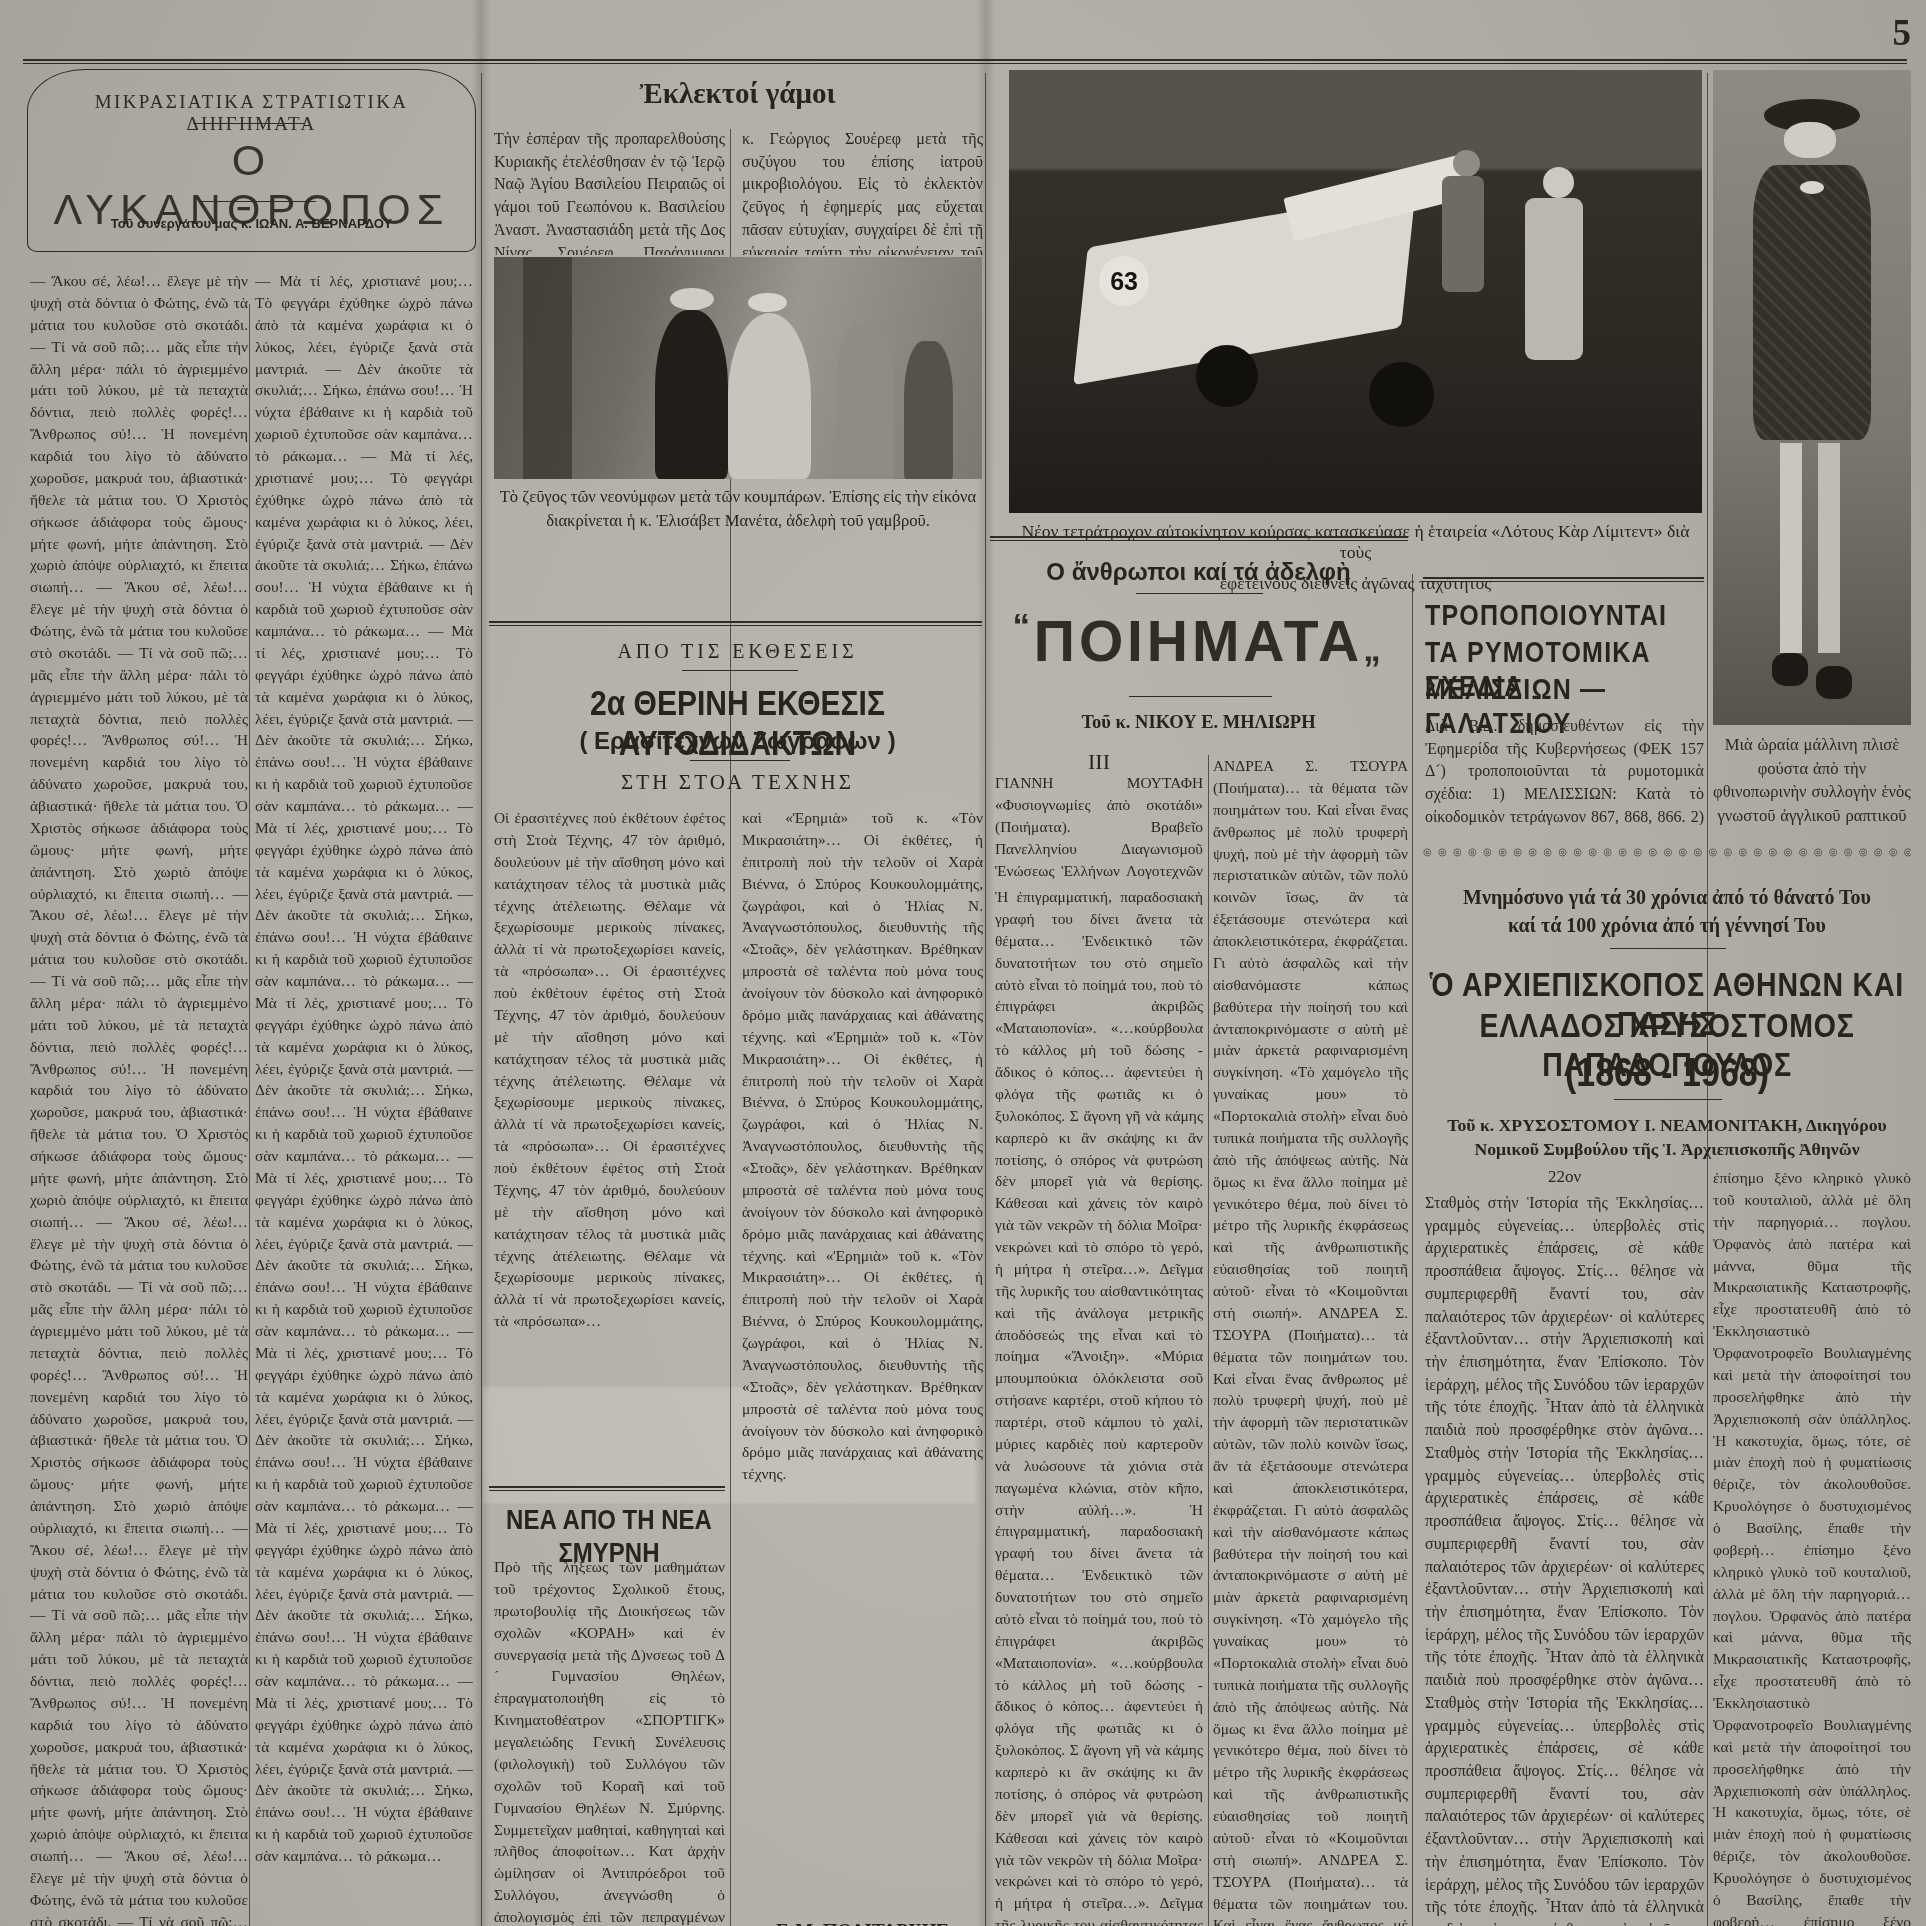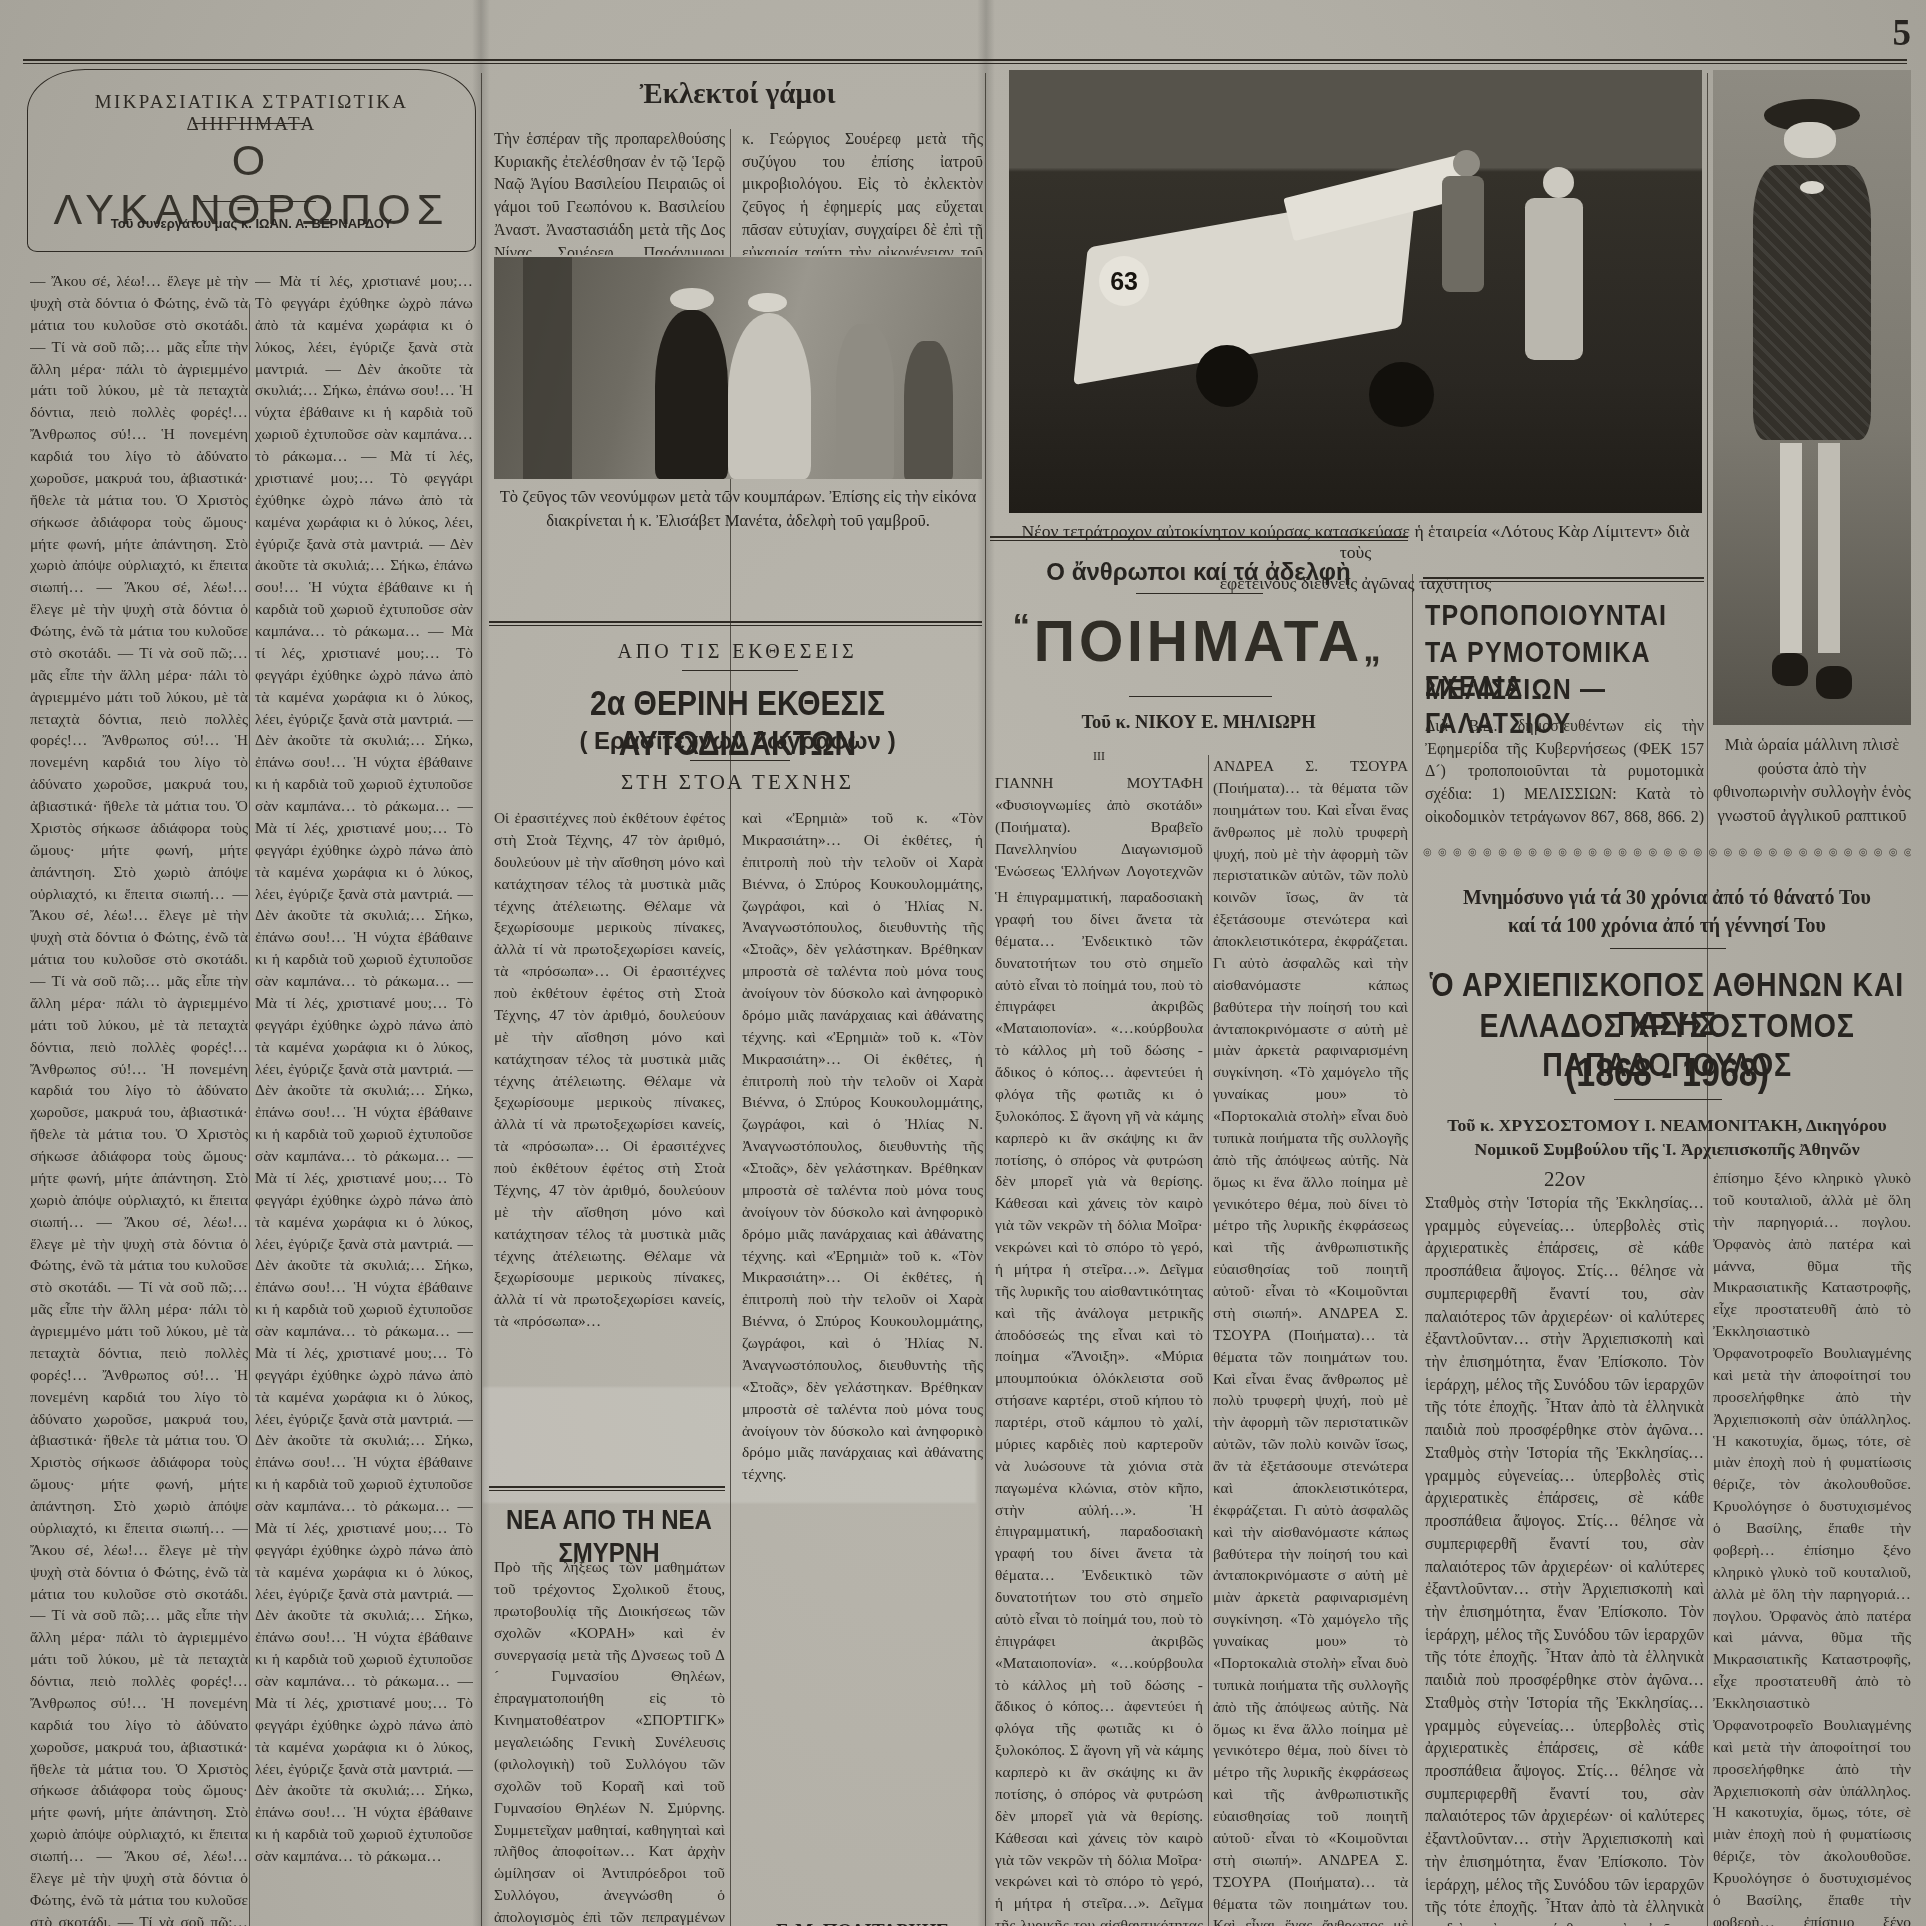--- a/index.html
+++ b/index.html
@@ -104,21 +104,21 @@
   <div class="abs center" style="left:1009px;top:521px;width:693px;font-size:17.7px;">Νέον τετράτροχον αὐτοκίνητον κούρσας κατασκεύασε ἡ ἑταιρεία «Λότους Κὰρ Λίμιτεντ» διὰ τοὺς</div>
   <div class="abs center" style="left:1009px;top:573px;width:693px;font-size:17.7px;">ἐφετεινοὺς διεθνεῖς ἀγῶνας ταχύτητος</div>
 
   <div class="hrule" style="left:990px;top:536px;width:418px;"></div>
   <div class="abs center sans serifb" style="left:998px;top:558px;width:401px;font-size:24px;">Ο ἄνθρωποι καί τά ἀδελφὴ</div>
   <div class="thinline" style="left:1136px;top:593px;width:127px;"></div>
   <div class="abs center big-title" style="left:998px;top:606px;width:401px;"><span style="font-size:35px;vertical-align:23px;">“</span><span>ΠΟΙΗΜΑΤΑ</span><span style="font-size:35px;">„</span></div>
   <div class="thinline" style="left:1129px;top:696px;width:143px;"></div>
   <div class="abs center serifb" style="left:998px;top:712px;width:401px;font-size:18.5px;">Τοῦ κ. ΝΙΚΟΥ Ε. ΜΗΛΙΩΡΗ</div>
 
-  <div class="abs center" style="left:995px;top:749px;width:208px;font-size:12px;">ΙΙΙ</div>
+  <div class="abs center" style="left:995px;top:749px;width:208px;font-size:22px;">ΙΙΙ</div>
   <div class="bodycol" style="left:995px;top:772px;width:208px;height:112px;">ΓΙΑΝΝΗ ΜΟΥΤΑΦΗ «Φυσιογνωμίες ἀπὸ σκοτάδι» (Ποιήματα). Βραβεῖο Πανελληνίου Διαγωνισμοῦ Ἑνώσεως Ἑλλήνων Λογοτεχνῶν 1968.</div>
   <div class="bodycol" style="left:995px;top:886px;width:208px;height:1685px;">Ἡ ἐπιγραμματική, παραδοσιακὴ γραφή του δίνει ἄνετα τὰ θέματα… Ἐνδεικτικὸ τῶν δυνατοτήτων του στὸ σημεῖο αὐτὸ εἶναι τὸ ποίημά του, ποὺ τὸ ἐπιγράφει ἀκριβῶς «Ματαιοπονία». «…κούρβουλα τὸ κάλλος μὴ τοῦ δώσης - ἄδικος ὁ κόπος… ἀφεντεύει ἡ φλόγα τῆς φωτιᾶς κι ὁ ξυλοκόπος. Σ ἄγονη γῆ νὰ κάμης καρπερὸ κι ἂν σκάψης κι ἂν ποτίσης, ὁ σπόρος νὰ φυτρώση δὲν μπορεῖ γιὰ νὰ θερίσης. Κάθεσαι καὶ χάνεις τὸν καιρὸ γιὰ τῶν νεκρῶν τὴ δόλια Μοῖρα· νεκρώνει καὶ τὸ σπόρο τὸ γερό, ἡ μήτρα ἡ στεῖρα…». Δεῖγμα τῆς λυρικῆς του αἰσθαντικότητας καὶ τῆς ἀνάλογα μετρικῆς ἀποδόσεώς της εἶναι καὶ τὸ ποίημα «Ἄνοιξη». «Μύρια μπουμπούκια ὁλόκλειστα σοῦ στήσανε καρτέρι, στοῦ κήπου τὸ παρτέρι, στοῦ κάμπου τὸ χαλί, μύριες καρδιὲς ποὺ καρτεροῦν νὰ λυώσουνε τὰ χιόνια στὰ παγωμένα κλώνια, στὸν κῆπο, στὴν αὐλή…».  Ἡ ἐπιγραμματική, παραδοσιακὴ γραφή του δίνει ἄνετα τὰ θέματα… Ἐνδεικτικὸ τῶν δυνατοτήτων του στὸ σημεῖο αὐτὸ εἶναι τὸ ποίημά του, ποὺ τὸ ἐπιγράφει ἀκριβῶς «Ματαιοπονία». «…κούρβουλα τὸ κάλλος μὴ τοῦ δώσης - ἄδικος ὁ κόπος… ἀφεντεύει ἡ φλόγα τῆς φωτιᾶς κι ὁ ξυλοκόπος. Σ ἄγονη γῆ νὰ κάμης καρπερὸ κι ἂν σκάψης κι ἂν ποτίσης, ὁ σπόρος νὰ φυτρώση δὲν μπορεῖ γιὰ νὰ θερίσης. Κάθεσαι καὶ χάνεις τὸν καιρὸ γιὰ τῶν νεκρῶν τὴ δόλια Μοῖρα· νεκρώνει καὶ τὸ σπόρο τὸ γερό, ἡ μήτρα ἡ στεῖρα…». Δεῖγμα τῆς λυρικῆς του αἰσθαντικότητας καὶ τῆς ἀνάλογα μετρικῆς ἀποδόσεώς της εἶναι καὶ τὸ ποίημα «Ἄνοιξη». «Μύρια μπουμπούκια ὁλόκλειστα σοῦ στήσανε καρτέρι, στοῦ κήπου τὸ παρτέρι, στοῦ κάμπου τὸ χαλί, μύριες καρδιὲς ποὺ καρτεροῦν νὰ λυώσουνε τὰ χιόνια στὰ παγωμένα κλώνια, στὸν κῆπο, στὴν αὐλή…».  Ἡ ἐπιγραμματική, παραδοσιακὴ γραφή του δίνει ἄνετα τὰ θέματα… Ἐνδεικτικὸ τῶν δυνατοτήτων του στὸ σημεῖο αὐτὸ εἶναι τὸ ποίημά του, ποὺ τὸ ἐπιγράφει ἀκριβῶς «Ματαιοπονία». «…κούρβουλα τὸ κάλλος μὴ τοῦ δώσης - ἄδικος ὁ κόπος… ἀφεντεύει ἡ φλόγα τῆς φωτιᾶς κι ὁ ξυλοκόπος. Σ ἄγονη γῆ νὰ κάμης καρπερὸ κι ἂν σκάψης κι ἂν ποτίσης, ὁ σπόρος νὰ φυτρώση δὲν μπορεῖ γιὰ νὰ θερίσης. Κάθεσαι καὶ χάνεις τὸν καιρὸ γιὰ τῶν νεκρῶν τὴ δόλια Μοῖρα· νεκρώνει καὶ τὸ σπόρο τὸ γερό, ἡ μήτρα ἡ στεῖρα…». Δεῖγμα τῆς λυρικῆς του αἰσθαντικότητας καὶ τῆς ἀνάλογα μετρικῆς ἀποδόσεώς της εἶναι καὶ τὸ ποίημα «Ἄνοιξη». «Μύρια μπουμπούκια ὁλόκλειστα σοῦ στήσανε καρτέρι, στοῦ κήπου τὸ παρτέρι, στοῦ κάμπου τὸ χαλί, μύριες καρδιὲς ποὺ καρτεροῦν νὰ λυώσουνε τὰ χιόνια στὰ παγωμένα κλώνια, στὸν κῆπο, στὴν αὐλή…».</div>
 
   <div class="bodycol" style="left:1213px;top:755px;width:195px;height:1656px;">ΑΝΔΡΕΑ Σ. ΤΣΟΥΡΑ (Ποιήματα)… τὰ θέματα τῶν ποιημάτων του. Καὶ εἶναι ἕνας ἄνθρωπος μὲ πολὺ τρυφερὴ ψυχή, ποὺ μὲ τὴν ἀφορμὴ τῶν περιστατικῶν αὐτῶν, τῶν πολὺ κοινῶν ἴσως, ἂν τὰ ἐξετάσουμε στενώτερα καὶ ἀποκλειστικότερα, ἐκφράζεται. Γι αὐτὸ ἀσφαλῶς καὶ τὴν αἰσθανόμαστε κάπως βαθύτερα τὴν ποίησή του καὶ ἀνταποκρινόμαστε σ αὐτὴ μὲ μιὰν ἀρκετὰ ραφιναρισμένη συγκίνηση. «Τὸ χαμόγελο τῆς γυναίκας μου» τὸ «Πορτοκαλιὰ στολὴ» εἶναι δυὸ τυπικὰ ποιήματα τῆς συλλογῆς ἀπὸ τῆς ἀπόψεως αὐτῆς. Νὰ ὅμως κι ἕνα ἄλλο ποίημα μὲ γενικότερο θέμα, ποὺ δίνει τὸ μέτρο τῆς λυρικῆς ἐκφράσεως καὶ τῆς ἀνθρωπιστικῆς εὐαισθησίας τοῦ ποιητῆ αὐτοῦ· εἶναι τὸ «Κοιμοῦνται στὴ σιωπή».  ΑΝΔΡΕΑ Σ. ΤΣΟΥΡΑ (Ποιήματα)… τὰ θέματα τῶν ποιημάτων του. Καὶ εἶναι ἕνας ἄνθρωπος μὲ πολὺ τρυφερὴ ψυχή, ποὺ μὲ τὴν ἀφορμὴ τῶν περιστατικῶν αὐτῶν, τῶν πολὺ κοινῶν ἴσως, ἂν τὰ ἐξετάσουμε στενώτερα καὶ ἀποκλειστικότερα, ἐκφράζεται. Γι αὐτὸ ἀσφαλῶς καὶ τὴν αἰσθανόμαστε κάπως βαθύτερα τὴν ποίησή του καὶ ἀνταποκρινόμαστε σ αὐτὴ μὲ μιὰν ἀρκετὰ ραφιναρισμένη συγκίνηση. «Τὸ χαμόγελο τῆς γυναίκας μου» τὸ «Πορτοκαλιὰ στολὴ» εἶναι δυὸ τυπικὰ ποιήματα τῆς συλλογῆς ἀπὸ τῆς ἀπόψεως αὐτῆς. Νὰ ὅμως κι ἕνα ἄλλο ποίημα μὲ γενικότερο θέμα, ποὺ δίνει τὸ μέτρο τῆς λυρικῆς ἐκφράσεως καὶ τῆς ἀνθρωπιστικῆς εὐαισθησίας τοῦ ποιητῆ αὐτοῦ· εἶναι τὸ «Κοιμοῦνται στὴ σιωπή».  ΑΝΔΡΕΑ Σ. ΤΣΟΥΡΑ (Ποιήματα)… τὰ θέματα τῶν ποιημάτων του. Καὶ εἶναι ἕνας ἄνθρωπος μὲ πολὺ τρυφερὴ ψυχή, ποὺ μὲ τὴν ἀφορμὴ τῶν περιστατικῶν αὐτῶν, τῶν πολὺ κοινῶν ἴσως, ἂν τὰ ἐξετάσουμε στενώτερα καὶ ἀποκλειστικότερα, ἐκφράζεται. Γι αὐτὸ ἀσφαλῶς καὶ τὴν αἰσθανόμαστε κάπως βαθύτερα τὴν ποίησή του καὶ ἀνταποκρινόμαστε σ αὐτὴ μὲ μιὰν ἀρκετὰ ραφιναρισμένη συγκίνηση. «Τὸ χαμόγελο τῆς γυναίκας μου» τὸ «Πορτοκαλιὰ στολὴ» εἶναι δυὸ τυπικὰ ποιήματα τῆς συλλογῆς ἀπὸ τῆς ἀπόψεως αὐτῆς. Νὰ ὅμως κι ἕνα ἄλλο ποίημα μὲ γενικότερο θέμα, ποὺ δίνει τὸ μέτρο τῆς λυρικῆς ἐκφράσεως καὶ τῆς ἀνθρωπιστικῆς εὐαισθησίας τοῦ ποιητῆ αὐτοῦ· εἶναι τὸ «Κοιμοῦνται στὴ σιωπή».</div>
 
   <div class="hrule" style="left:1423px;top:577px;width:281px;"></div>
   <div class="abs cond" style="left:1425px;top:598px;width:279px;font-size:25px;letter-spacing:1.2px;">ΤΡΟΠΟΠΟΙΟΥΝΤΑΙ</div>
   <div class="abs cond" style="left:1425px;top:635px;width:279px;font-size:25px;letter-spacing:1.2px;">ΤΑ ΡΥΜΟΤΟΜΙΚΑ ΣΧΕΔΙΑ</div>
   <div class="abs cond" style="left:1425px;top:672px;width:279px;font-size:25px;letter-spacing:1.2px;">ΜΕΛΙΣΣΙΩΝ — ΓΑΛΑΤΣΙΟΥ</div>
   <div class="bodycol" style="left:1425px;top:715px;width:279px;height:110px;font-size:16px;">Διὰ Β.Δ. δημοσιευθέντων εἰς τὴν Ἐφημερίδα τῆς Κυβερνήσεως (ΦΕΚ 157 Δ´) τροποποιοῦνται τὰ ρυμοτομικὰ σχέδια:  1) ΜΕΛΙΣΣΙΩΝ: Κατὰ τὸ οἰκοδομικὸν τετράγωνον 867, 868, 866.  2) ΓΑΛΑΤΣΙΟΥ: Δι ἐπεκτάσεως τῆς ὁδοῦ Ἐλπίδος μέχρι τῆς ὁδοῦ Σούδας.</div>
@@ -139,19 +139,19 @@
   <div class="abs decor-row" style="left:1423px;top:846px;width:488px;">◎  ◎  ◎  ◎  ◎  ◎  ◎  ◎  ◎  ◎  ◎  ◎  ◎  ◎  ◎  ◎  ◎  ◎  ◎  ◎  ◎  ◎  ◎  ◎  ◎  ◎  ◎  ◎  ◎  ◎  ◎  ◎  ◎  ◎  ◎  ◎  ◎  ◎</div>
   <div class="abs center serifb" style="left:1423px;top:886px;width:488px;font-size:20px;">Μνημόσυνο γιά τά 30 χρόνια ἀπό τό θάνατό Του</div>
   <div class="abs center serifb" style="left:1423px;top:914px;width:488px;font-size:20px;">καί τά 100 χρόνια ἀπό τή γέννησί Του</div>
   <div class="thinline" style="left:1610px;top:948px;width:116px;"></div>
   <div class="abs center cond" style="left:1423px;top:965px;width:488px;font-size:28.5px;letter-spacing:0.8px;">Ὁ ΑΡΧΙΕΠΙΣΚΟΠΟΣ ΑΘΗΝΩΝ ΚΑΙ ΠΑΣΗΣ</div>
   <div class="abs center cond" style="left:1423px;top:1006px;width:488px;font-size:28.5px;letter-spacing:0.8px;">ΕΛΛΑΔΟΣ ΧΡΥΣΟΣΤΟΜΟΣ ΠΑΠΑΔΟΠΟΥΛΟΣ</div>
   <div class="abs center cond" style="left:1423px;top:1049px;width:488px;font-size:34px;">(1868 - 1968)</div>
   <div class="thinline" style="left:1614px;top:1099px;width:108px;"></div>
   <div class="abs center serifb" style="left:1423px;top:1115px;width:488px;font-size:17.7px;">Τοῦ κ. ΧΡΥΣΟΣΤΟΜΟΥ Ι. ΝΕΑΜΟΝΙΤΑΚΗ, Δικηγόρου</div>
   <div class="abs center serifb" style="left:1423px;top:1139px;width:488px;font-size:17.7px;">Νομικοῦ Συμβούλου τῆς Ἱ. Ἀρχιεπισκοπῆς Ἀθηνῶν</div>
-  <div class="abs center" style="left:1425px;top:1167px;width:279px;font-size:21px;">22ον</div>
+  <div class="abs center" style="left:1425px;top:1167px;width:279px;font-size:17px;">22ον</div>
 
   <div class="bodycol" style="left:1425px;top:1192px;width:279px;height:1610px;font-size:16px;">Σταθμὸς στὴν Ἱστορία τῆς Ἐκκλησίας… γραμμὸς εὐγενείας… ὑπερβολὲς στὶς ἀρχιερατικὲς ἐπάρσεις, σὲ κάθε προσπάθεια ἄψογος. Στίς… θέλησε νὰ συμπεριφερθῆ ἔναντί του, σὰν παλαιότερος τῶν ἀρχιερέων· οἱ καλύτερες ἐξαντλοῦνταν… στὴν Ἀρχιεπισκοπὴ καὶ τὴν ἐπισημότητα, ἕναν Ἐπίσκοπο. Τὸν ἱεράρχη, μέλος τῆς Συνόδου τῶν ἱεραρχῶν τῆς τότε ἐποχῆς. Ἦταν ἀπὸ τὰ ἑλληνικὰ παιδιὰ ποὺ προσφέρθηκε στὸν ἀγῶνα…  Σταθμὸς στὴν Ἱστορία τῆς Ἐκκλησίας… γραμμὸς εὐγενείας… ὑπερβολὲς στὶς ἀρχιερατικὲς ἐπάρσεις, σὲ κάθε προσπάθεια ἄψογος. Στίς… θέλησε νὰ συμπεριφερθῆ ἔναντί του, σὰν παλαιότερος τῶν ἀρχιερέων· οἱ καλύτερες ἐξαντλοῦνταν… στὴν Ἀρχιεπισκοπὴ καὶ τὴν ἐπισημότητα, ἕναν Ἐπίσκοπο. Τὸν ἱεράρχη, μέλος τῆς Συνόδου τῶν ἱεραρχῶν τῆς τότε ἐποχῆς. Ἦταν ἀπὸ τὰ ἑλληνικὰ παιδιὰ ποὺ προσφέρθηκε στὸν ἀγῶνα…  Σταθμὸς στὴν Ἱστορία τῆς Ἐκκλησίας… γραμμὸς εὐγενείας… ὑπερβολὲς στὶς ἀρχιερατικὲς ἐπάρσεις, σὲ κάθε προσπάθεια ἄψογος. Στίς… θέλησε νὰ συμπεριφερθῆ ἔναντί του, σὰν παλαιότερος τῶν ἀρχιερέων· οἱ καλύτερες ἐξαντλοῦνταν… στὴν Ἀρχιεπισκοπὴ καὶ τὴν ἐπισημότητα, ἕναν Ἐπίσκοπο. Τὸν ἱεράρχη, μέλος τῆς Συνόδου τῶν ἱεραρχῶν τῆς τότε ἐποχῆς. Ἦταν ἀπὸ τὰ ἑλληνικὰ παιδιὰ ποὺ προσφέρθηκε στὸν ἀγῶνα…  Σταθμὸς στὴν Ἱστορία τῆς Ἐκκλησίας… γραμμὸς εὐγενείας… ὑπερβολὲς στὶς ἀρχιερατικὲς ἐπάρσεις, σὲ κάθε προσπάθεια ἄψογος. Στίς… θέλησε νὰ συμπεριφερθῆ ἔναντί του, σὰν παλαιότερος τῶν ἀρχιερέων· οἱ καλύτερες ἐξαντλοῦνταν… στὴν Ἀρχιεπισκοπὴ καὶ τὴν ἐπισημότητα, ἕναν Ἐπίσκοπο. Τὸν ἱεράρχη, μέλος τῆς Συνόδου τῶν ἱεραρχῶν τῆς τότε ἐποχῆς. Ἦταν ἀπὸ τὰ ἑλληνικὰ παιδιὰ ποὺ προσφέρθηκε στὸν ἀγῶνα…  Σταθμὸς στὴν Ἱστορία τῆς Ἐκκλησίας… γραμμὸς εὐγενείας… ὑπερβολὲς στὶς ἀρχιερατικὲς ἐπάρσεις, σὲ κάθε προσπάθεια ἄψογος. Στίς… θέλησε νὰ συμπεριφερθῆ ἔναντί του, σὰν παλαιότερος τῶν ἀρχιερέων· οἱ καλύτερες ἐξαντλοῦνταν… στὴν Ἀρχιεπισκοπὴ καὶ τὴν ἐπισημότητα, ἕναν Ἐπίσκοπο. Τὸν ἱεράρχη, μέλος τῆς Συνόδου τῶν ἱεραρχῶν τῆς τότε ἐποχῆς. Ἦταν ἀπὸ τὰ ἑλληνικὰ παιδιὰ ποὺ προσφέρθηκε στὸν ἀγῶνα…  Σταθμὸς στὴν Ἱστορία τῆς Ἐκκλησίας… γραμμὸς εὐγενείας… ὑπερβολὲς στὶς ἀρχιερατικὲς ἐπάρσεις, σὲ κάθε προσπάθεια ἄψογος. Στίς… θέλησε νὰ συμπεριφερθῆ ἔναντί του, σὰν παλαιότερος τῶν ἀρχιερέων· οἱ καλύτερες ἐξαντλοῦνταν… στὴν Ἀρχιεπισκοπὴ καὶ τὴν ἐπισημότητα, ἕναν Ἐπίσκοπο. Τὸν ἱεράρχη, μέλος τῆς Συνόδου τῶν ἱεραρχῶν τῆς τότε ἐποχῆς. Ἦταν ἀπὸ τὰ ἑλληνικὰ παιδιὰ ποὺ προσφέρθηκε στὸν ἀγῶνα…</div>
   <div class="bodycol" style="left:1713px;top:1167px;width:198px;height:946px;">ἐπίσημο ξένο κληρικὸ γλυκὸ τοῦ κουταλιοῦ, ἀλλὰ μὲ ὅλη τὴν παρηγοριά… πογλου. Ὀρφανὸς ἀπὸ πατέρα καὶ μάννα, θῦμα τῆς Μικρασιατικῆς Καταστροφῆς, εἶχε προστατευθῆ ἀπὸ τὸ Ἐκκλησιαστικὸ Ὀρφανοτροφεῖο Βουλιαγμένης καὶ μετὰ τὴν ἀποφοίτησί του προσελήφθηκε ἀπὸ τὴν Ἀρχιεπισκοπὴ σὰν ὑπάλληλος. Ἡ κακοτυχία, ὅμως, τότε, σὲ μιὰν ἐποχὴ ποὺ ἡ φυματίωσις θέριζε, τὸν ἀκολουθοῦσε. Κρυολόγησε ὁ δυστυχισμένος ὁ Βασίλης, ἔπαθε τὴν φοβερὴ…  ἐπίσημο ξένο κληρικὸ γλυκὸ τοῦ κουταλιοῦ, ἀλλὰ μὲ ὅλη τὴν παρηγοριά… πογλου. Ὀρφανὸς ἀπὸ πατέρα καὶ μάννα, θῦμα τῆς Μικρασιατικῆς Καταστροφῆς, εἶχε προστατευθῆ ἀπὸ τὸ Ἐκκλησιαστικὸ Ὀρφανοτροφεῖο Βουλιαγμένης καὶ μετὰ τὴν ἀποφοίτησί του προσελήφθηκε ἀπὸ τὴν Ἀρχιεπισκοπὴ σὰν ὑπάλληλος. Ἡ κακοτυχία, ὅμως, τότε, σὲ μιὰν ἐποχὴ ποὺ ἡ φυματίωσις θέριζε, τὸν ἀκολουθοῦσε. Κρυολόγησε ὁ δυστυχισμένος ὁ Βασίλης, ἔπαθε τὴν φοβερὴ…  ἐπίσημο ξένο κληρικὸ γλυκὸ τοῦ κουταλιοῦ, ἀλλὰ μὲ ὅλη τὴν παρηγοριά… πογλου. Ὀρφανὸς ἀπὸ πατέρα καὶ μάννα, θῦμα τῆς Μικρασιατικῆς Καταστροφῆς, εἶχε προστατευθῆ ἀπὸ τὸ Ἐκκλησιαστικὸ Ὀρφανοτροφεῖο Βουλιαγμένης καὶ μετὰ τὴν ἀποφοίτησί του προσελήφθηκε ἀπὸ τὴν Ἀρχιεπισκοπὴ σὰν ὑπάλληλος. Ἡ κακοτυχία, ὅμως, τότε, σὲ μιὰν ἐποχὴ ποὺ ἡ φυματίωσις θέριζε, τὸν ἀκολουθοῦσε. Κρυολόγησε ὁ δυστυχισμένος ὁ Βασίλης, ἔπαθε τὴν φοβερὴ…</div>
 
 </div>
 
 
 </body></html>

